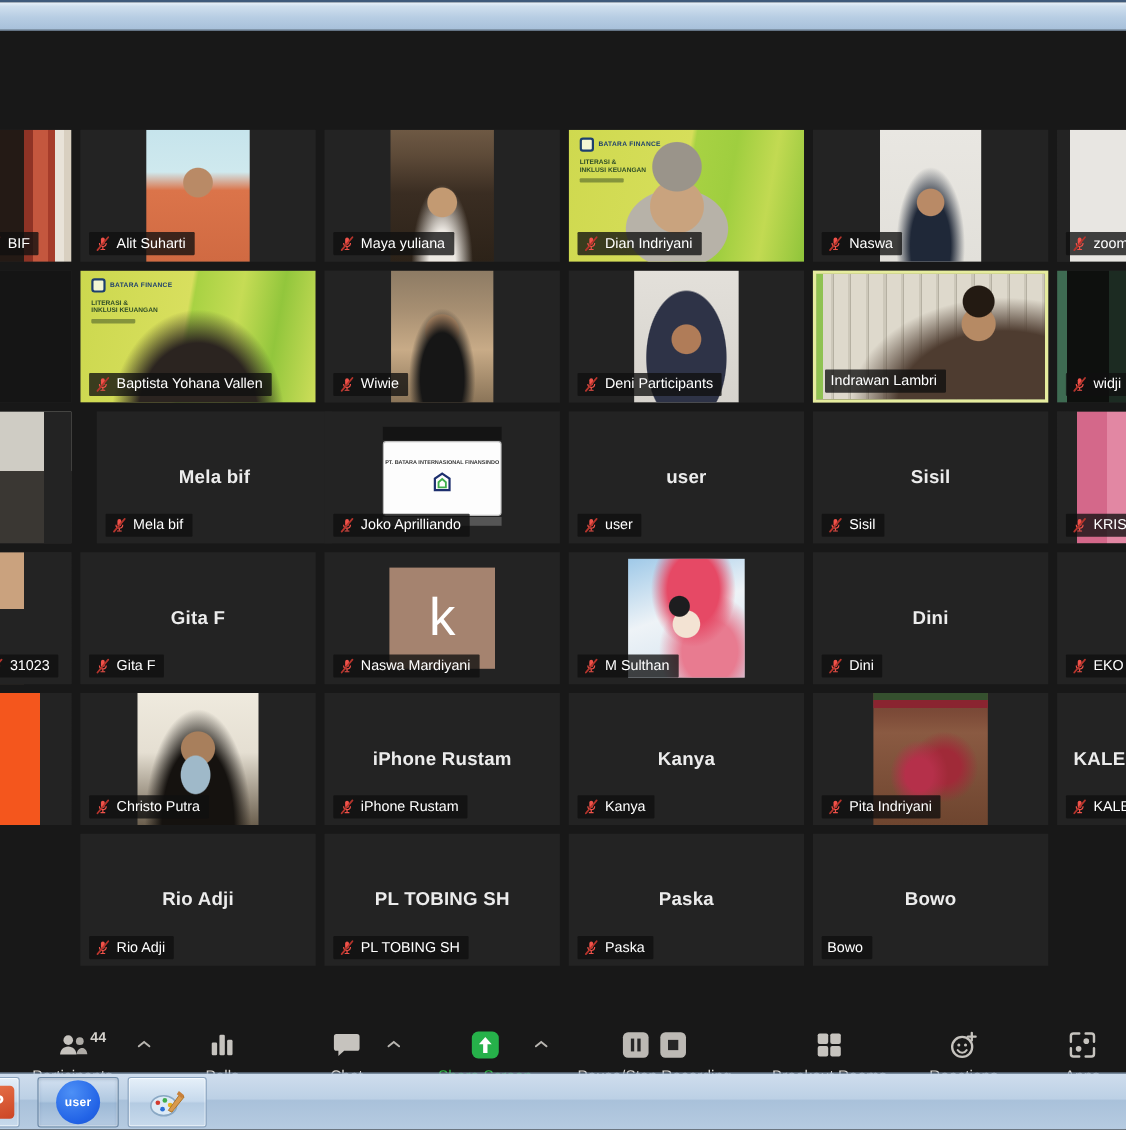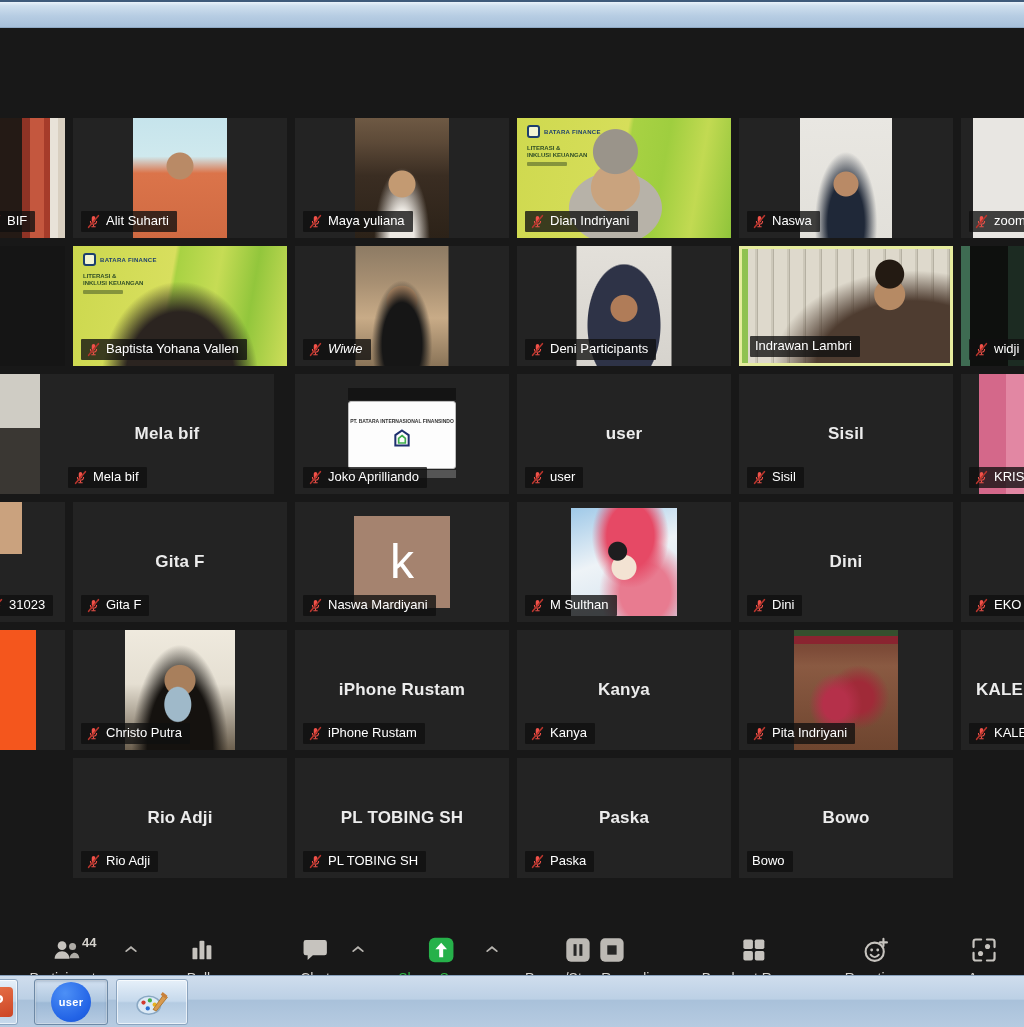--- a/index.html
+++ b/index.html
@@ -299,21 +299,21 @@
                 <rect x="9.2" y="3" width="5.6" height="10.5" rx="2.8"></rect>
                 <path d="M6.2 11.2a5.8 5.8 0 0 0 11.6 0h-1.7a4.1 4.1 0 0 1-8.2 0z"></path>
                 <rect x="11.1" y="16.6" width="1.8" height="3.2"></rect>
                 <rect x="8.4" y="19.6" width="7.2" height="1.6" rx=".8"></rect>
               </g>
               <rect x="-1.5" y="10.7" width="27" height="2.6" rx="1.3" transform="rotate(-50 12 12)" fill="#b5342c"></rect>
             </svg></span>
           <span>Baptista Yohana Vallen</span>
         </div>
       </div>
-      <div class="tile" style="left: 295px; top: 218px; width: 214px; height: 120px; font-style: italic;">
+      <div class="tile" style="left: 295px; top: 218px; width: 214px; height: 120px;">
         <div class="clip v-wiwie" style="width: 93px;"></div>
         <div class="label">
           <span class="mic"><svg viewBox="0 0 24 24">
               <g fill="#f0524a">
                 <rect x="9.2" y="3" width="5.6" height="10.5" rx="2.8"></rect>
                 <path d="M6.2 11.2a5.8 5.8 0 0 0 11.6 0h-1.7a4.1 4.1 0 0 1-8.2 0z"></path>
                 <rect x="11.1" y="16.6" width="1.8" height="3.2"></rect>
                 <rect x="8.4" y="19.6" width="7.2" height="1.6" rx=".8"></rect>
               </g>
               <rect x="-1.5" y="10.7" width="27" height="2.6" rx="1.3" transform="rotate(-50 12 12)" fill="#b5342c"></rect>
@@ -353,21 +353,21 @@
                 <rect x="8.4" y="19.6" width="7.2" height="1.6" rx=".8"></rect>
               </g>
               <rect x="-1.5" y="10.7" width="27" height="2.6" rx="1.3" transform="rotate(-50 12 12)" fill="#b5342c"></rect>
             </svg></span>
           <span>widji</span>
         </div>
       </div>
       <div class="tile" style="left: 0px; top: 346px; width: 65px; height: 120px;">
         <div class="visual v-sliver3"></div>
       </div>
-      <div class="tile" style="left: 60px; top: 346px; width: 214px; height: 120px;">
+      <div class="tile" style="left: 88px; top: 346px; width: 214px; height: 120px;">
         <div class="center-name">Mela bif</div>
         <div class="label">
           <span class="mic"><svg viewBox="0 0 24 24">
               <g fill="#f0524a">
                 <rect x="9.2" y="3" width="5.6" height="10.5" rx="2.8"></rect>
                 <path d="M6.2 11.2a5.8 5.8 0 0 0 11.6 0h-1.7a4.1 4.1 0 0 1-8.2 0z"></path>
                 <rect x="11.1" y="16.6" width="1.8" height="3.2"></rect>
                 <rect x="8.4" y="19.6" width="7.2" height="1.6" rx=".8"></rect>
               </g>
               <rect x="-1.5" y="10.7" width="27" height="2.6" rx="1.3" transform="rotate(-50 12 12)" fill="#b5342c"></rect>

